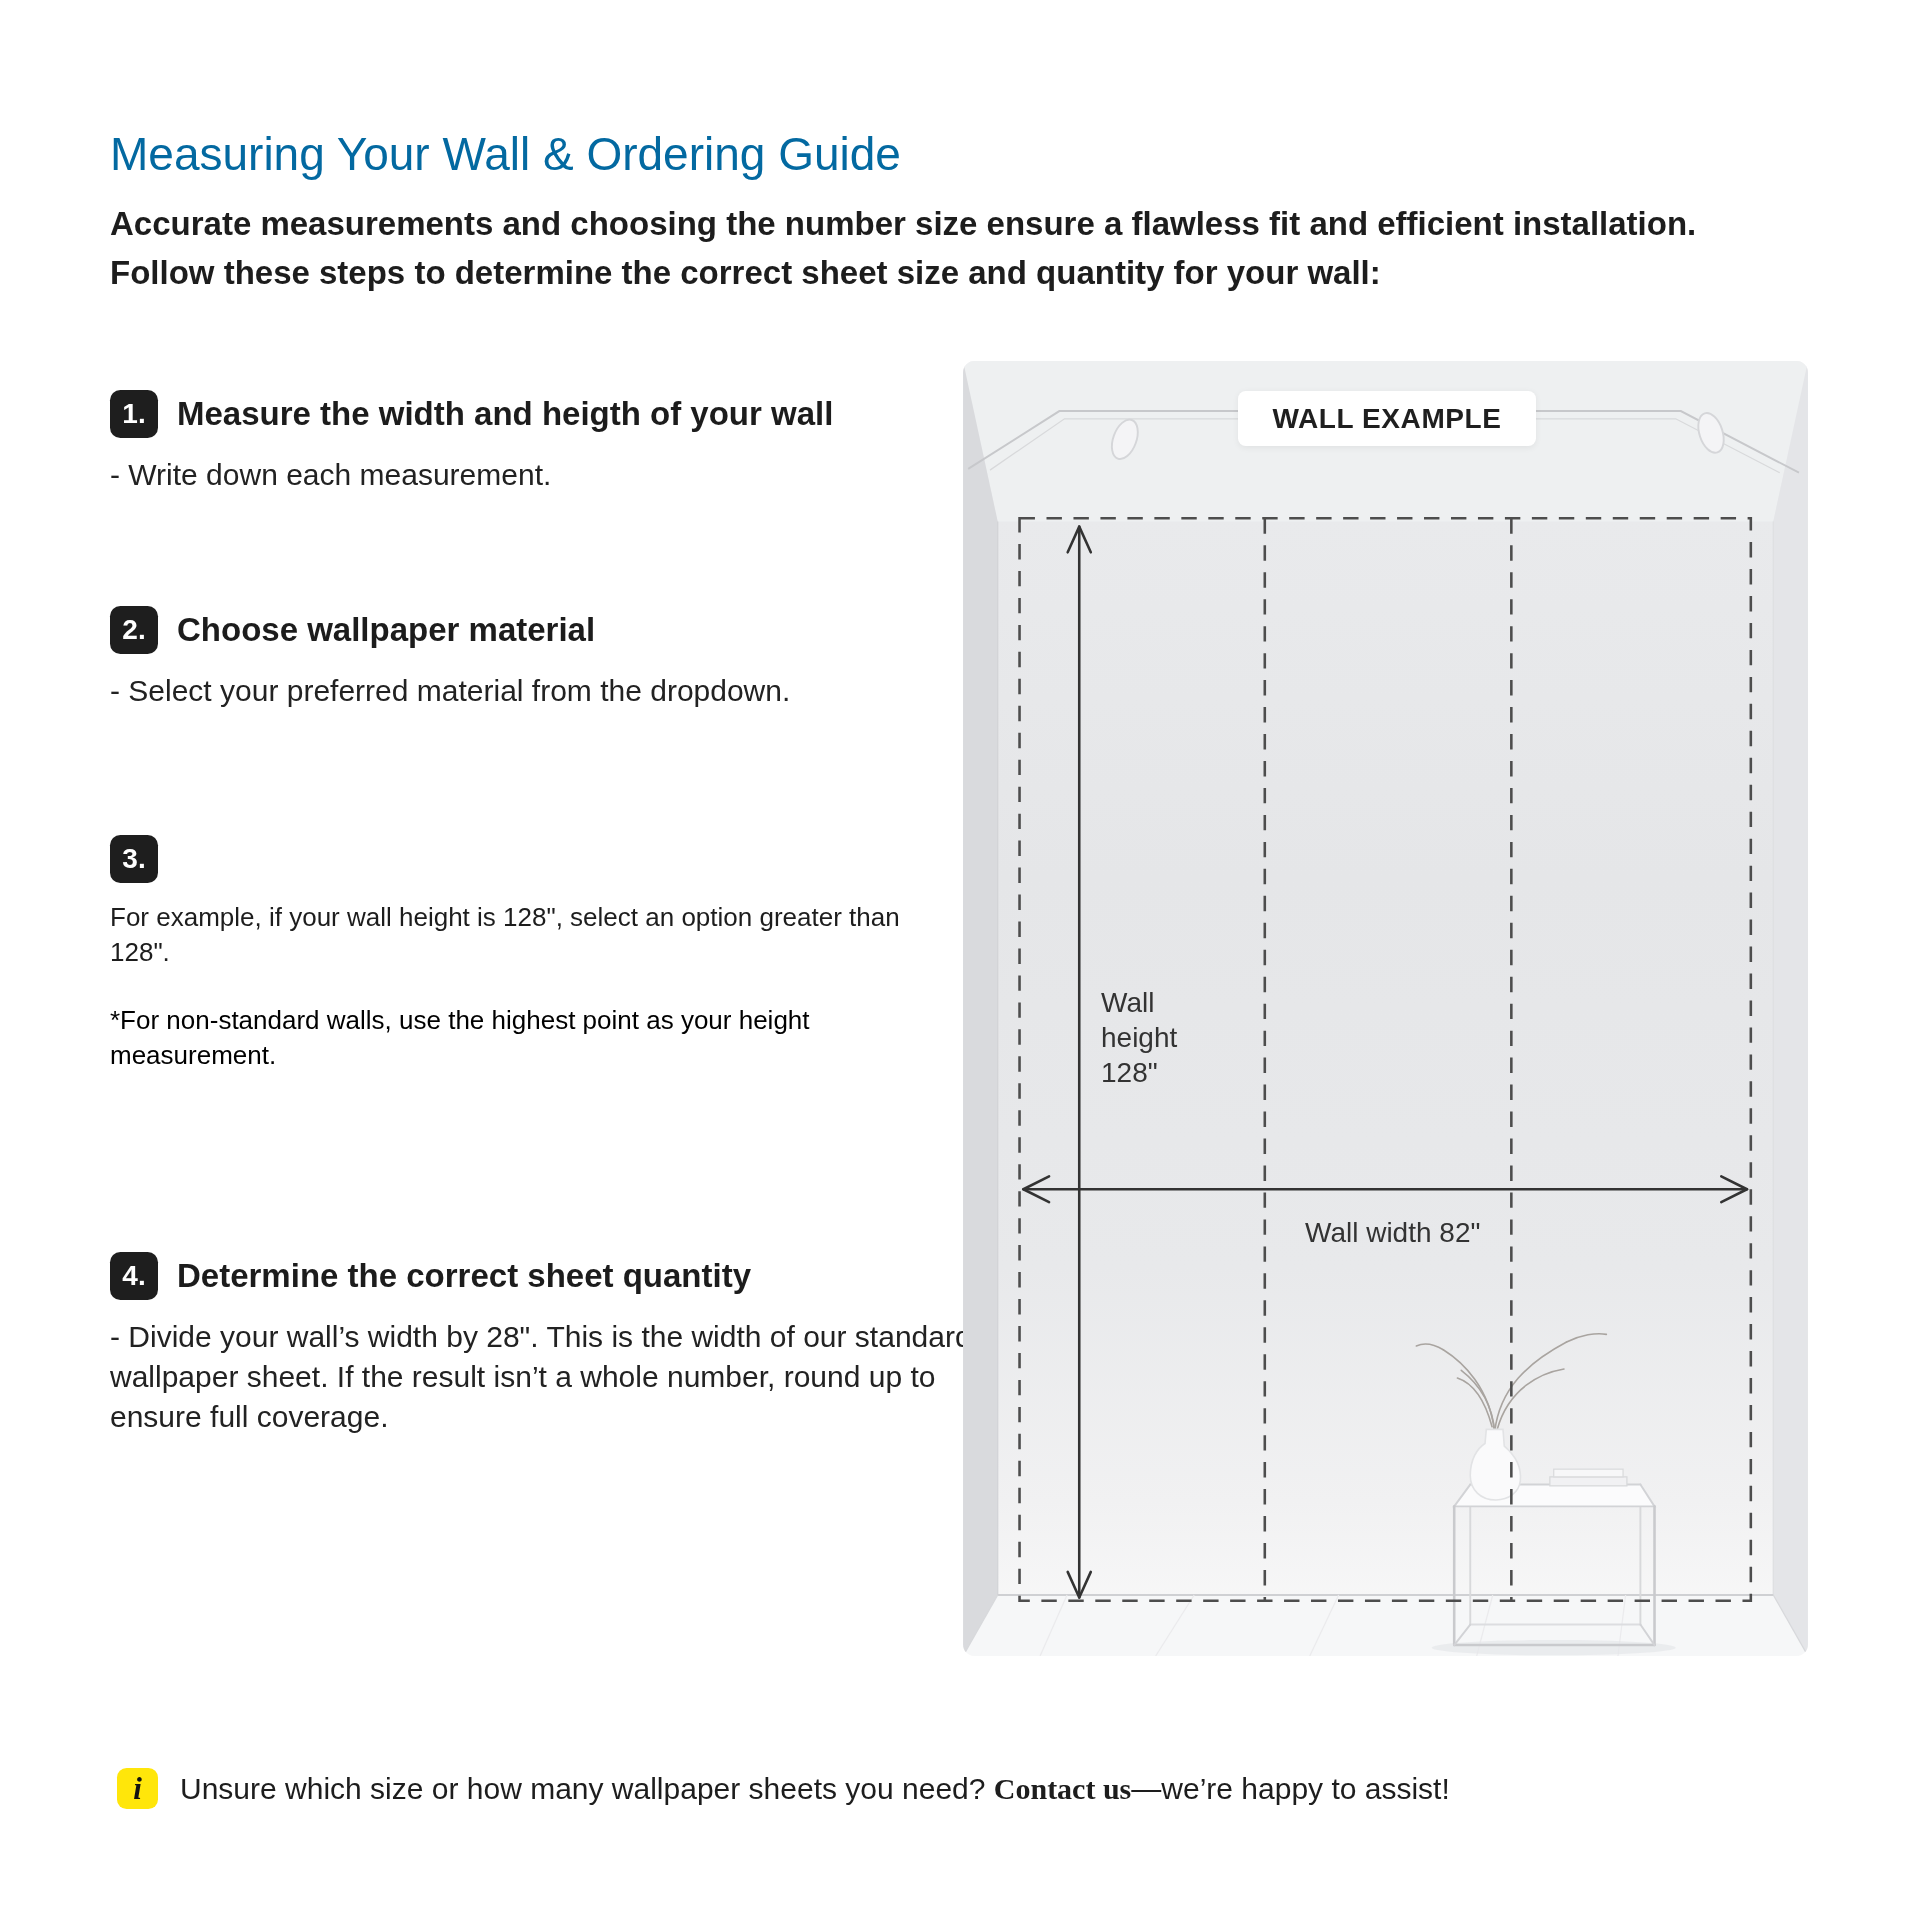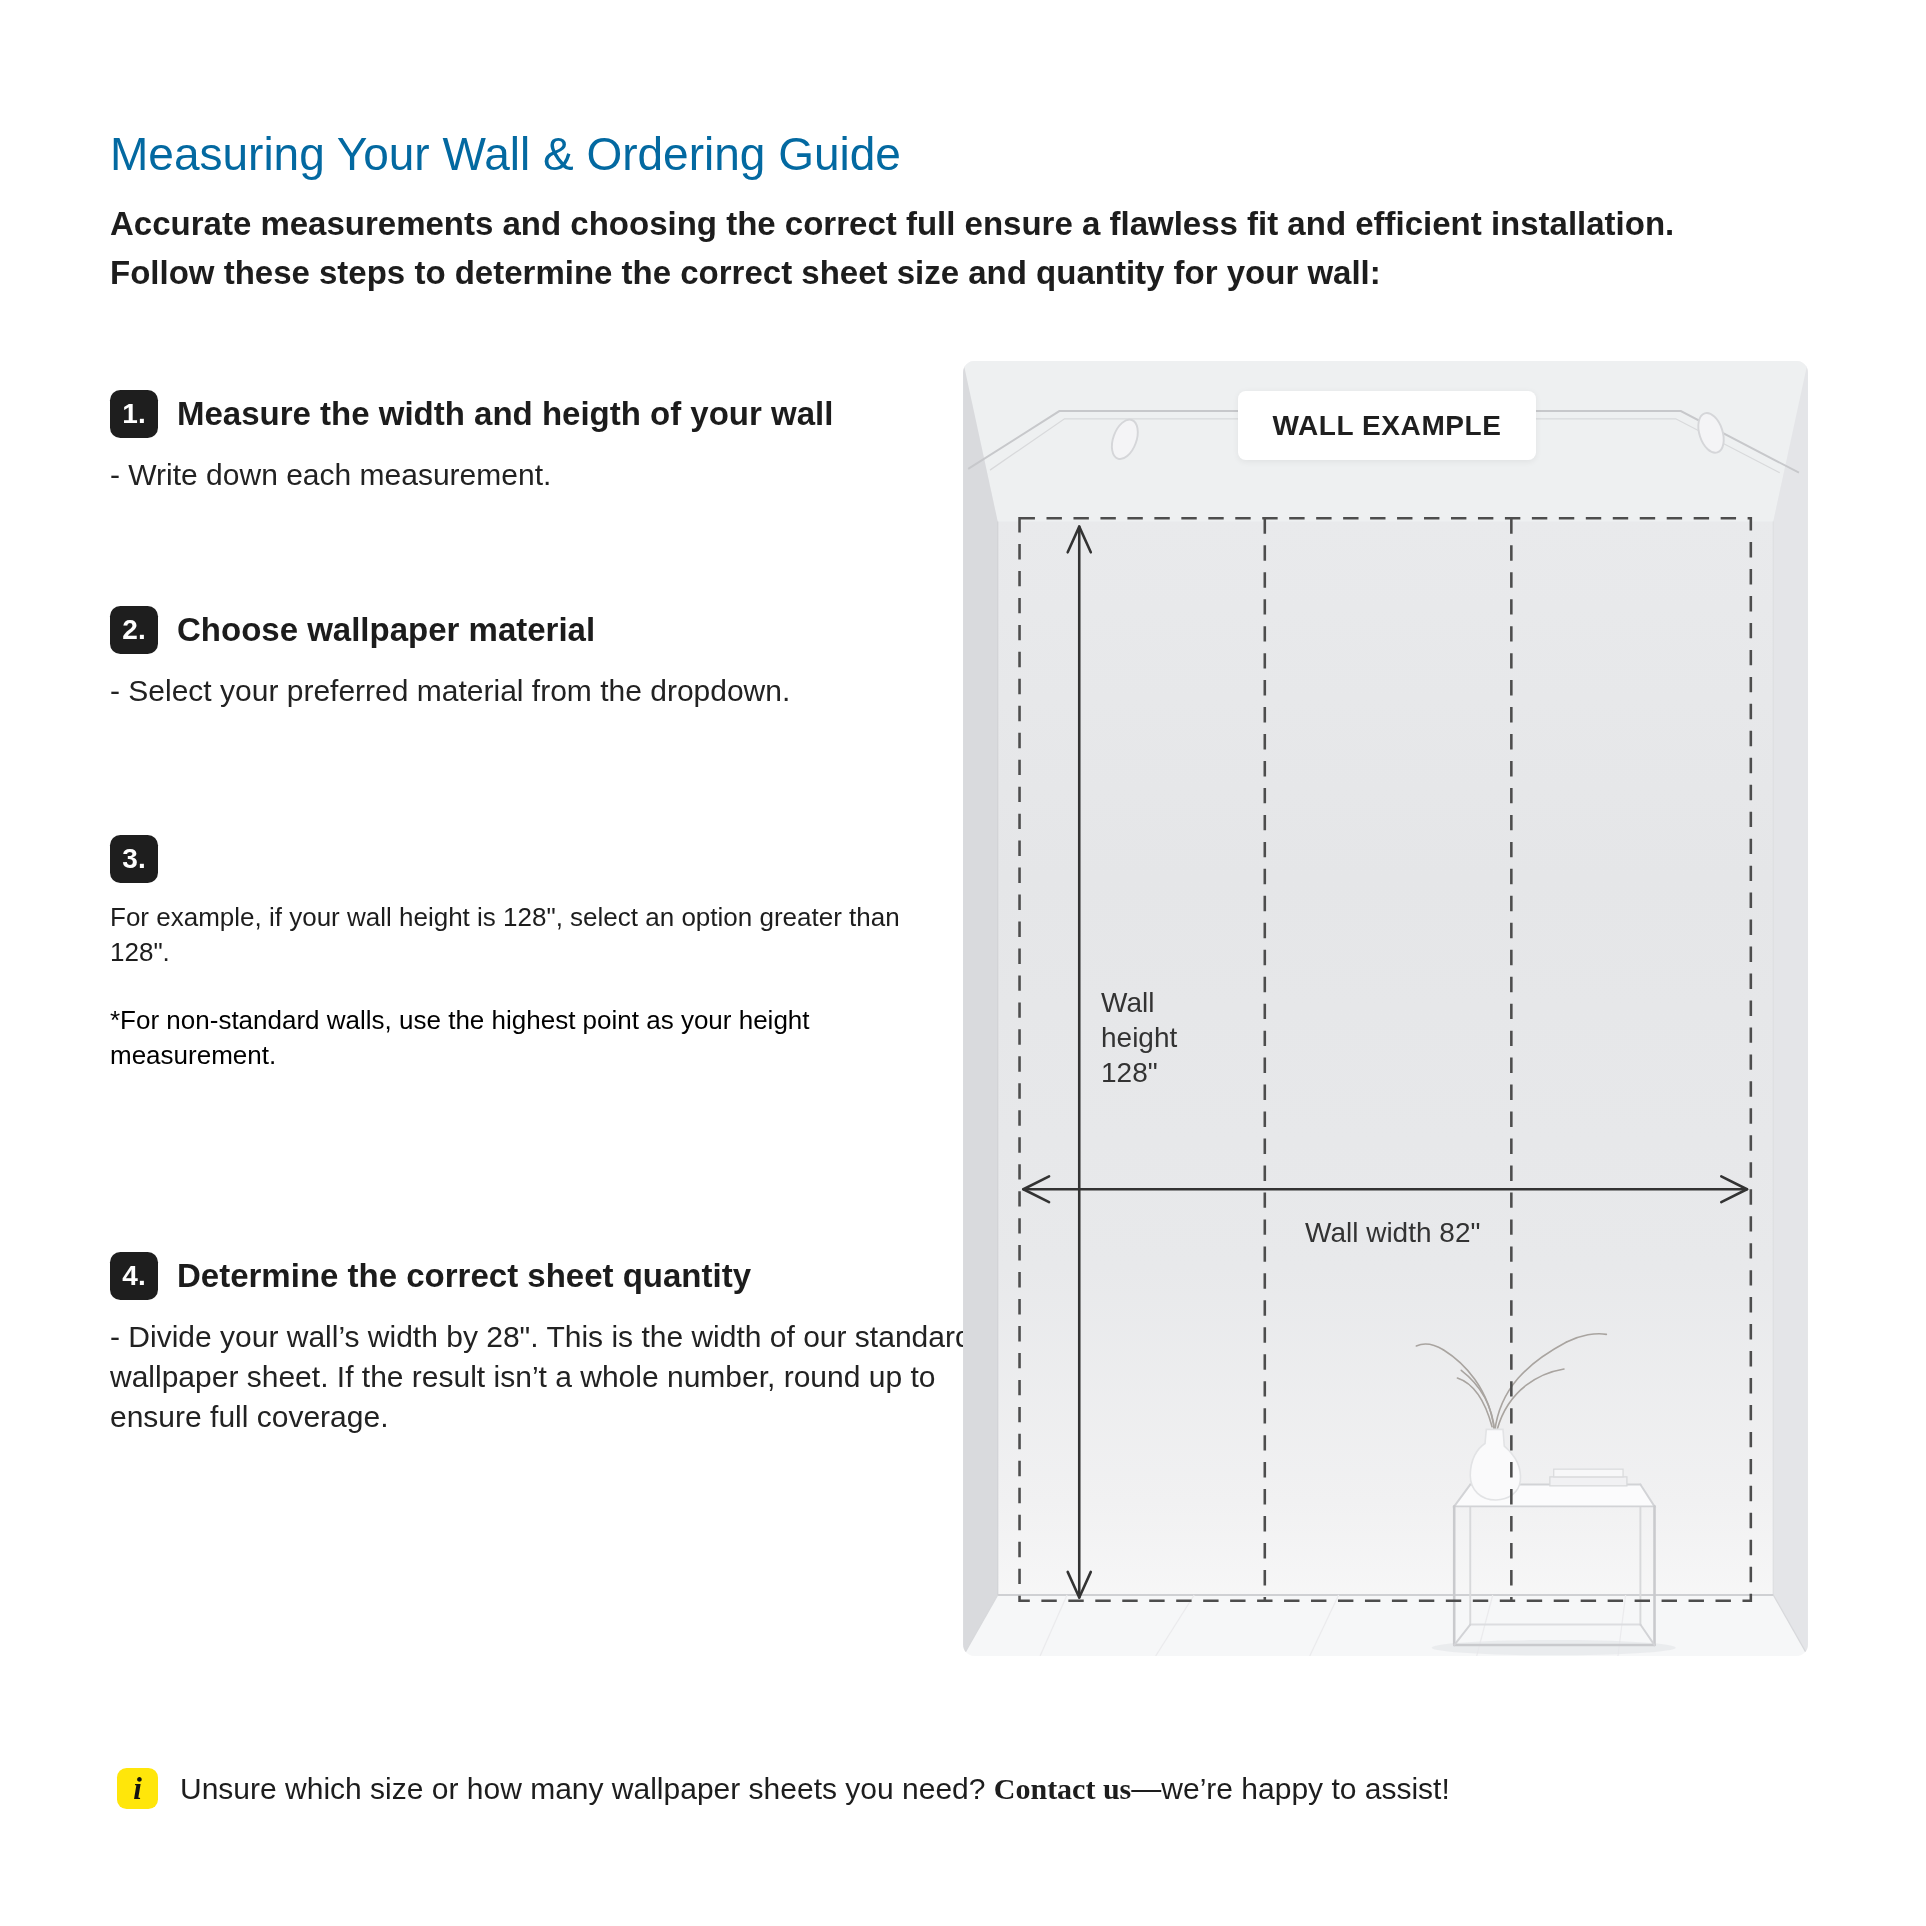--- a/index.html
+++ b/index.html
@@ -28,21 +28,21 @@
   .step-example { margin-top:16.7px; font-size:26px; line-height:35px; color:#1d1d1d; max-width:803px; }
   .step-note { margin-top:33px; font-size:26px; line-height:35px; color:#000000; max-width:777px; }
 
   .photo {
     position:absolute; left:963px; top:361px; width:845px; height:1295px;
     border-radius:11.6px; overflow:hidden;
     background:linear-gradient(180deg,#f0f1f2 0%,#e9eaec 12%,#e5e6e8 40%,#e8e9eb 70%,#f1f1f2 88%,#fafafa 100%);
   }
   .photo svg { position:absolute; left:0; top:0; }
   .wall-label {
-    position:absolute; left:275px; top:30px; width:298px; height:69px;
+    position:absolute; left:275px; top:30px; width:298px; height:55px;
     background:#ffffff; border-radius:7.7px;
     display:flex; align-items:center; justify-content:center;
     font-size:28px; font-weight:700; letter-spacing:0.6px; color:#1f1f1f;
     box-shadow:0 1.9px 6.4px rgba(0,0,0,0.06);
   }
   .height-label { position:absolute; left:138px; top:624px; font-size:28px; line-height:35px; color:#333333; }
   .width-label  { position:absolute; left:342px; top:856px; font-size:28px; color:#333333; white-space:nowrap; }
 
   .footer { position:absolute; left:117px; top:1768px; display:flex; align-items:center; }
   .info-icon {
@@ -53,21 +53,21 @@
   }
   .footer-text { font-size:30px; color:#1d1d1d; white-space:nowrap; }
   .footer-text b { font-weight:700;font-family:Liberation Serif, serif; }
 </style>
 </head>
 <body>
 
 <h1 class="title">Measuring Your Wall &amp; Ordering Guide</h1>
 
 <div class="intro">
-  <div>Accurate measurements and choosing the correct full ensure a flawless fit and efficient installation.</div>
+  <div>Accurate measurements and choosing the number size ensure a flawless fit and efficient installation.</div>
   <div>Follow these steps to determine the correct sheet size and quantity for your wall:</div>
 </div>
 
 <div class="step" style="top:390px;">
   <div class="step-head">
     <div class="badge">1.</div>
     <div class="step-heading">Measure the width and heigth of your wall</div>
   </div>
   <div class="step-body">- Write down each measurement.</div>
 </div>

